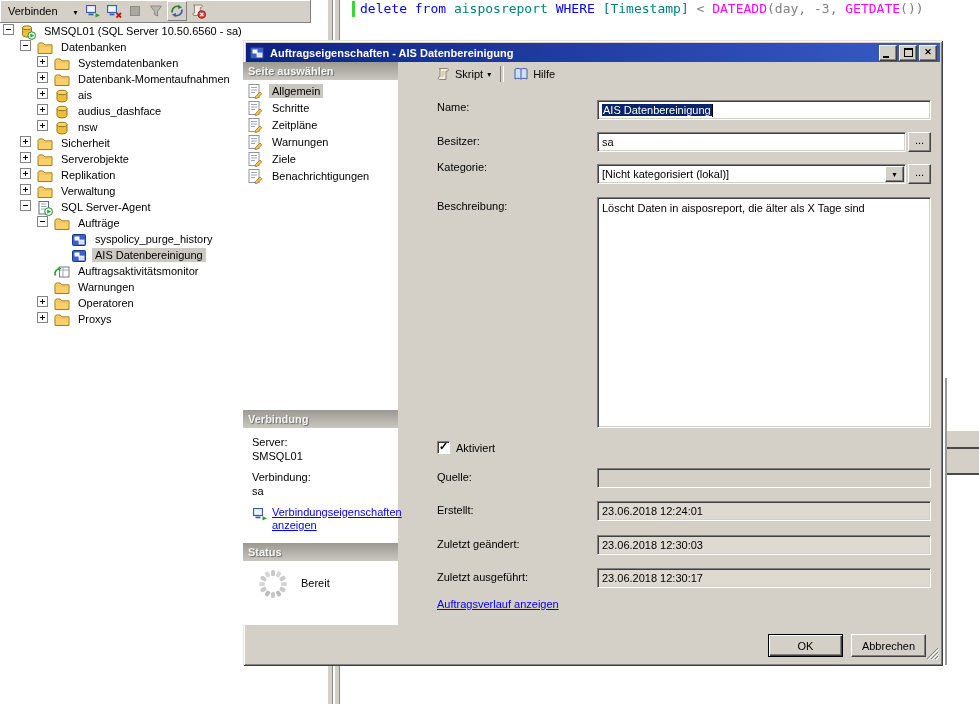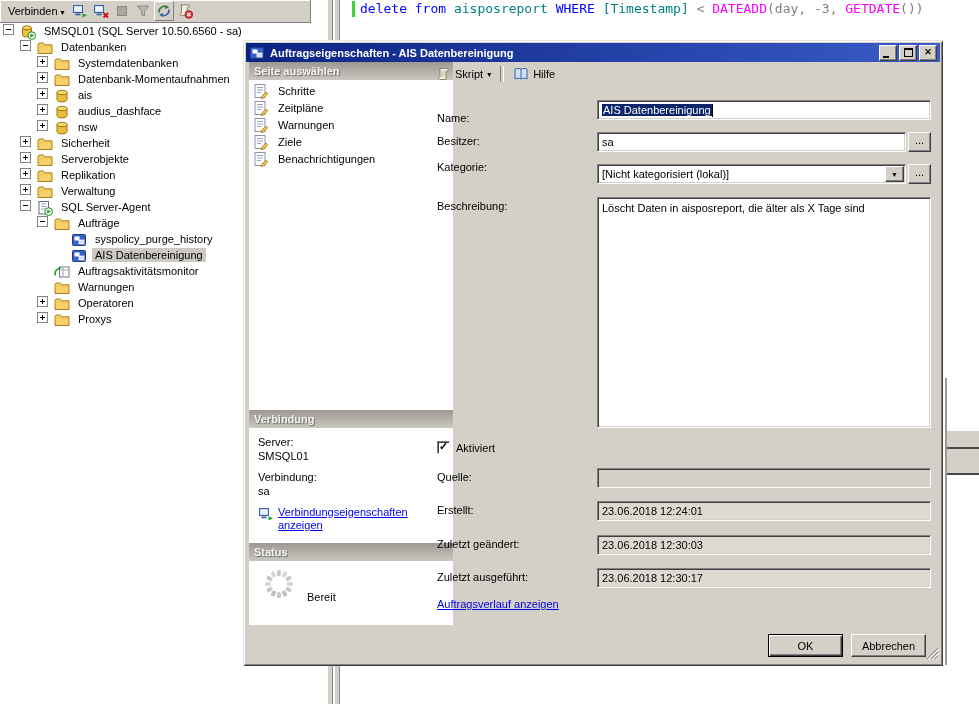--- a/index.html
+++ b/index.html
@@ -5,21 +5,21 @@
   html,body{margin:0;padding:0;}
   body{width:979px;height:704px;position:relative;overflow:hidden;background:#fff;
        font-family:"Liberation Sans",sans-serif;font-size:11px;color:#000;}
   svg{display:block}
   .ic16{width:16px;height:16px;flex:0 0 16px}
   
   #oe{position:absolute;left:0;top:0;width:325px;height:704px;background:#fff;z-index:2}
   #oe-toolbar{position:absolute;left:0;top:0;width:311px;height:23px;background:#d4d0c8;
       border-right:1px solid #808080;border-bottom:1px solid #808080;
       box-shadow:inset 1px 1px 0 #fff;display:flex;align-items:center;padding-left:4px;box-sizing:border-box}
-  .vb{display:flex;align-items:flex-end;gap:3px;padding:2px 4px;cursor:default}
+  .vb{display:flex;align-items:flex-end;gap:16px;padding:2px 4px;cursor:default}
   .vb .dd{font-size:8px;color:#000}
   .tbtn{width:20px;height:20px;display:flex;align-items:center;justify-content:center;margin-left:1px}
   .tbtn.raised{border:1px solid;border-color:#fff #808080 #808080 #fff;width:18px;height:18px}
   #tree{position:absolute;left:0;top:24px;width:325px}
   .trow{height:16px;display:flex;align-items:flex-start;white-space:nowrap}
   .exp{position:relative;width:11px;height:11px;box-sizing:border-box;border:1px solid #848484;
        background:#fff;flex:0 0 11px;margin-right:6px}
   .exp::before{content:"";position:absolute;left:2px;right:2px;top:4px;height:1px;background:#000}
   .exp.plus::after{content:"";position:absolute;top:2px;bottom:2px;left:4px;width:1px;background:#000}
   .exp.none{border:none;background:transparent}
@@ -51,39 +51,39 @@
       background:linear-gradient(to right,#0b2383,#3a5bc7);display:flex;align-items:center;padding:0 3px;box-sizing:border-box}
   #titlebar .ttl{color:#fff;font-weight:bold;margin-left:5px;flex:1 1 auto;
       white-space:nowrap;overflow:hidden}
   .win-btn{width:16px;height:14px;background:#d4d0c8;border:1px solid;border-color:#fff #404040 #404040 #fff;
       box-shadow:inset -1px -1px 0 #808080;margin-left:2px;display:flex;align-items:center;justify-content:center;position:relative}
   .glyph-min{position:absolute;left:3px;bottom:2px;width:6px;height:2px;background:#000}
   .glyph-max{width:7px;height:6px;border:1px solid #000;border-top-width:2px}
   .glyph-close{font-size:9px;font-weight:bold;line-height:1}
   .glyph-close::before{content:"✕"}
   
-  #lp{position:absolute;left:6px;top:22px;width:204px}
+  #lp{position:absolute;left:0;top:22px;width:155px}
   .lp-header{height:18px;background:linear-gradient(#9b9992,#c9c7c0);color:#f4f3f0;font-weight:bold;
       display:flex;align-items:center;padding-left:5px;text-shadow:1px 1px 1px #6c6c6c}
   .lp-white{background:#fff}
   #page-list{height:330px;padding-top:2px;box-sizing:border-box}
   .prow{height:17px;display:flex;align-items:center;padding-left:4px}
   .prow .ic16{margin-right:6px}
   .plabel{padding:1px 3px}
   .plabel.sel{background:#c9c6bf}
   #conn-box{height:115px;padding:8px 0 0 9px;box-sizing:border-box}
   #conn-box .cap{margin-bottom:2px}
   #conn-box .val{margin-bottom:9px}
   .lnk{color:#0000ee;text-decoration:underline;cursor:pointer}
   #conn-link-row{display:flex;margin-top:4px}
   #conn-link-row .ic16{margin-right:4px}
   #conn-link-row .lnk{width:130px;line-height:13px}
   #status-box{height:64px;display:flex;align-items:flex-start;padding:7px 0 0 14px;box-sizing:border-box}
   #spinner{margin-right:12px}
-  #status-text{margin-top:23px}
+  #status-text{margin-top:9px}
   
   #dlg-toolbar{position:absolute;left:187px;top:24px;display:flex;align-items:center}
   .dlg-tbtn{display:flex;align-items:center;gap:4px;padding:2px 5px}
   .dlg-tbtn .dd{font-size:8px}
   .tb-sep{width:2px;height:16px;border-left:1px solid #808080;border-right:1px solid #fff;margin:0 4px}
   .flabel{position:absolute;left:194px}
   .field{position:absolute;left:354px;width:334px;height:20px;box-sizing:border-box;background:#fff;
       border:1px solid;border-color:#808080 #fff #fff #808080;
       box-shadow:inset 1px 1px 0 #404040,inset -1px -1px 0 #d4d0c8;
       display:flex;align-items:center;padding-left:4px}
@@ -425,20 +425,26 @@
         </span>
     </div>
 
     <div id="lp">
       <div class="lp-header">Seite auswählen</div>
       <div id="page-list" class="lp-white">
         <div class="prow">
             <svg class="ic16">
               <use href="#sym-page"></use>
             </svg>
+            <span class="plabel sel">Allgemein</span>
+          </div>
+        <div class="prow">
+            <svg class="ic16">
+              <use href="#sym-page"></use>
+            </svg>
             <span class="plabel">Schritte</span>
           </div>
         <div class="prow">
             <svg class="ic16">
               <use href="#sym-page"></use>
             </svg>
             <span class="plabel">Zeitpläne</span>
           </div>
         <div class="prow">
             <svg class="ic16">
@@ -491,21 +497,21 @@
       </div>
       <span class="tb-sep"></span>
       <div class="dlg-tbtn">
         <svg class="ic16">
             <use href="#sym-book"></use>
           </svg>
         <span>Hilfe</span>
       </div>
     </div>
 
-    <span class="flabel" style="top:72px">Name:</span>
+    <span class="flabel" style="top:61px">Name:</span>
     <div class="field" style="top:60px">
         <span class="seltext">AIS Datenbereinigung</span>
         <span class="caret"></span>
       </div>
 
     <span class="flabel" style="top:95px">Besitzer:</span>
     <div class="field narrow" style="top:92px">
         <span>sa</span>
       </div>
     <div class="browse" style="top:92px">

